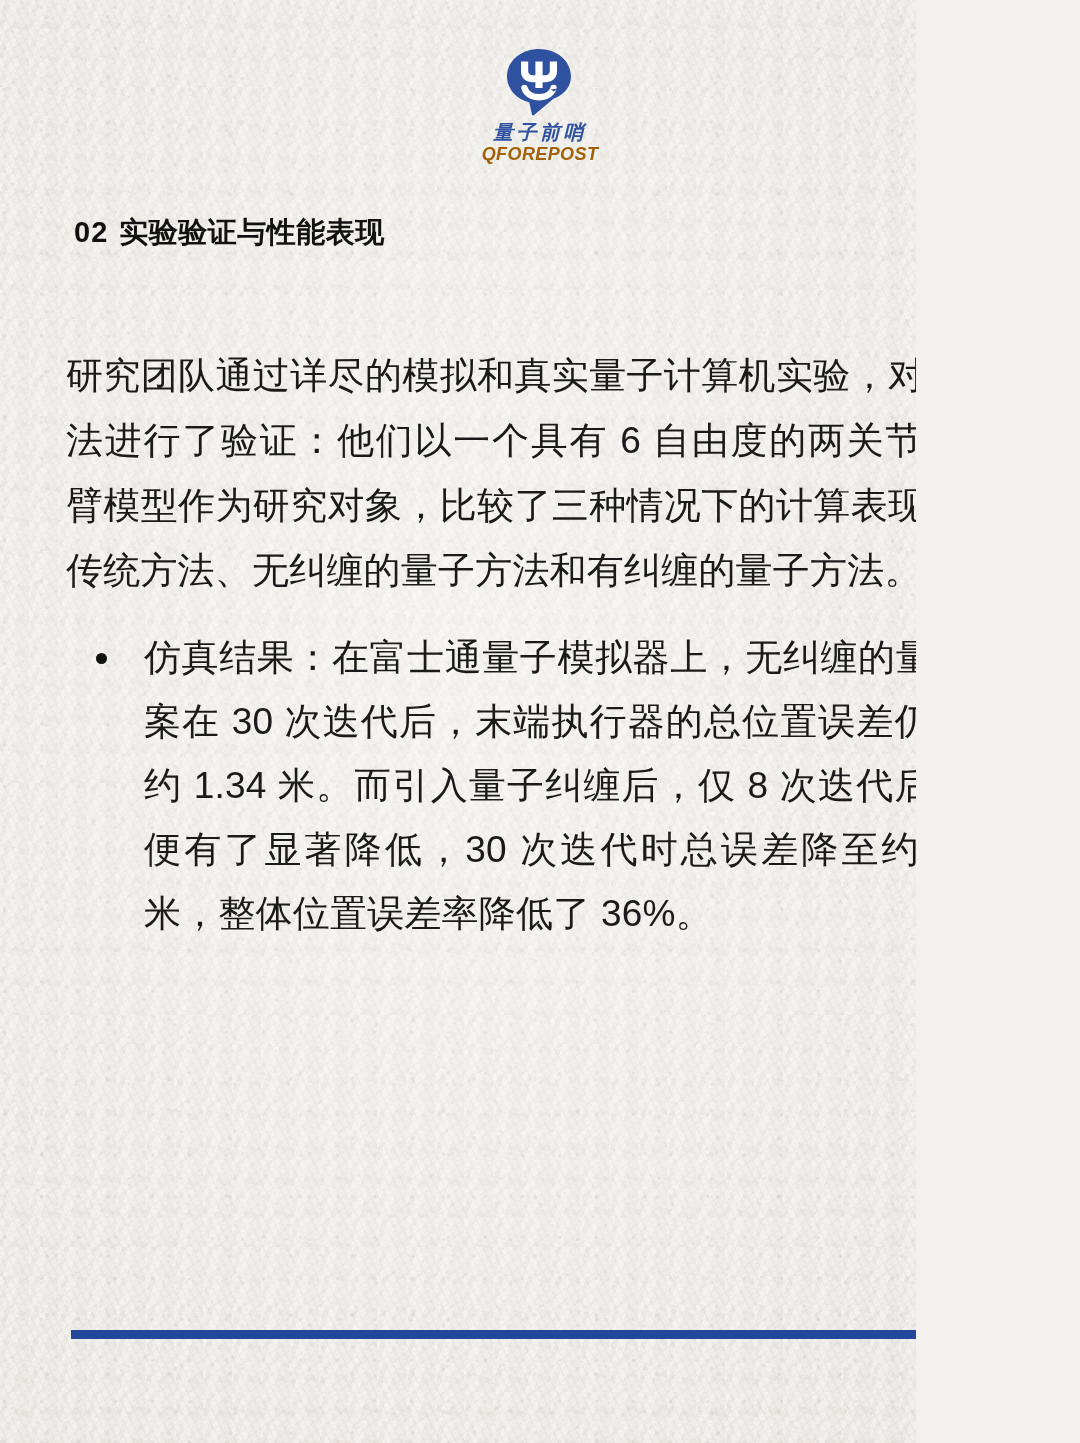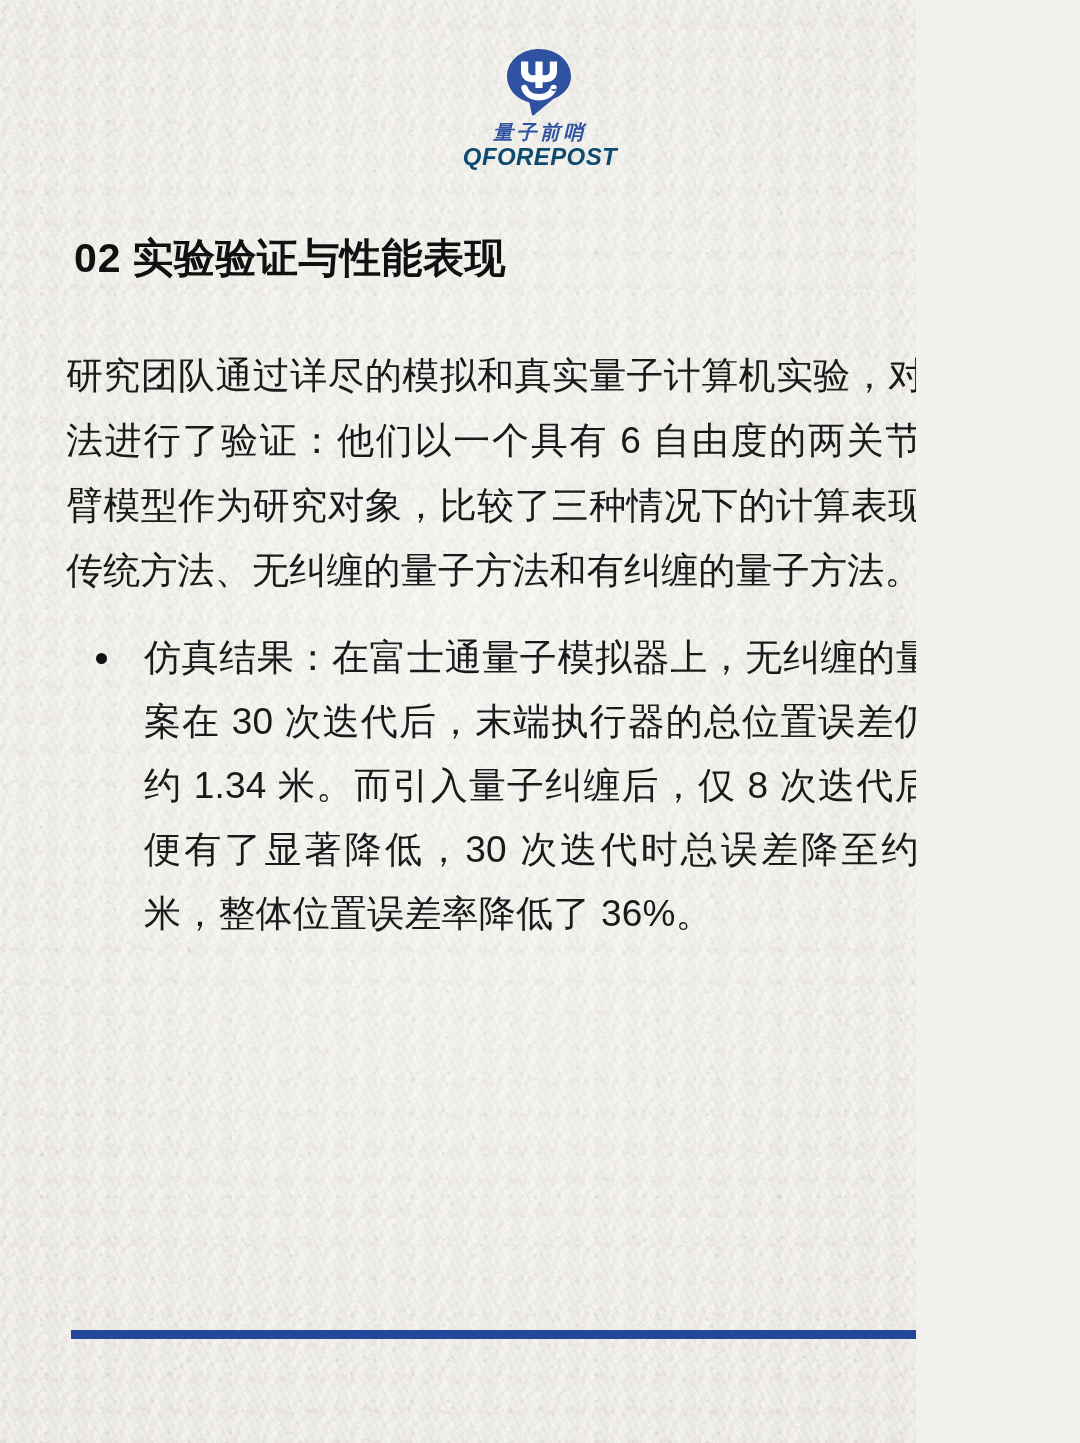--- a/index.html
+++ b/index.html
@@ -84,35 +84,35 @@
     font-size: 20px;
     font-weight: 700;
     font-style: italic;
     letter-spacing: 3.5px;
     color: #2f52a0;
     line-height: 1;
     font-family: "Liberation Sans", "DejaVu Sans", sans-serif;
   }
   .logo-en {
     margin-top: 3px;
-    font-size: 24px;
+    font-size: 18px;
     font-weight: 700;
     font-style: italic;
     letter-spacing: 0.4px;
-    color: #0c4a6e;
+    color: #a16207;
     line-height: 1;
     font-family: "Liberation Sans", "DejaVu Sans", sans-serif;
   }
 
   
   .section-title {
     position: absolute;
-    top: 206px;
+    top: 195px;
     left: 74px;
-    font-size: 41px;
+    font-size: 29px;
     font-weight: 700;
     color: #111111;
     letter-spacing: 0.5px;
     line-height: 1.25;
     white-space: nowrap;
   }
   .section-title .num {
     letter-spacing: 1px;
     margin-right: 11px;
   }

